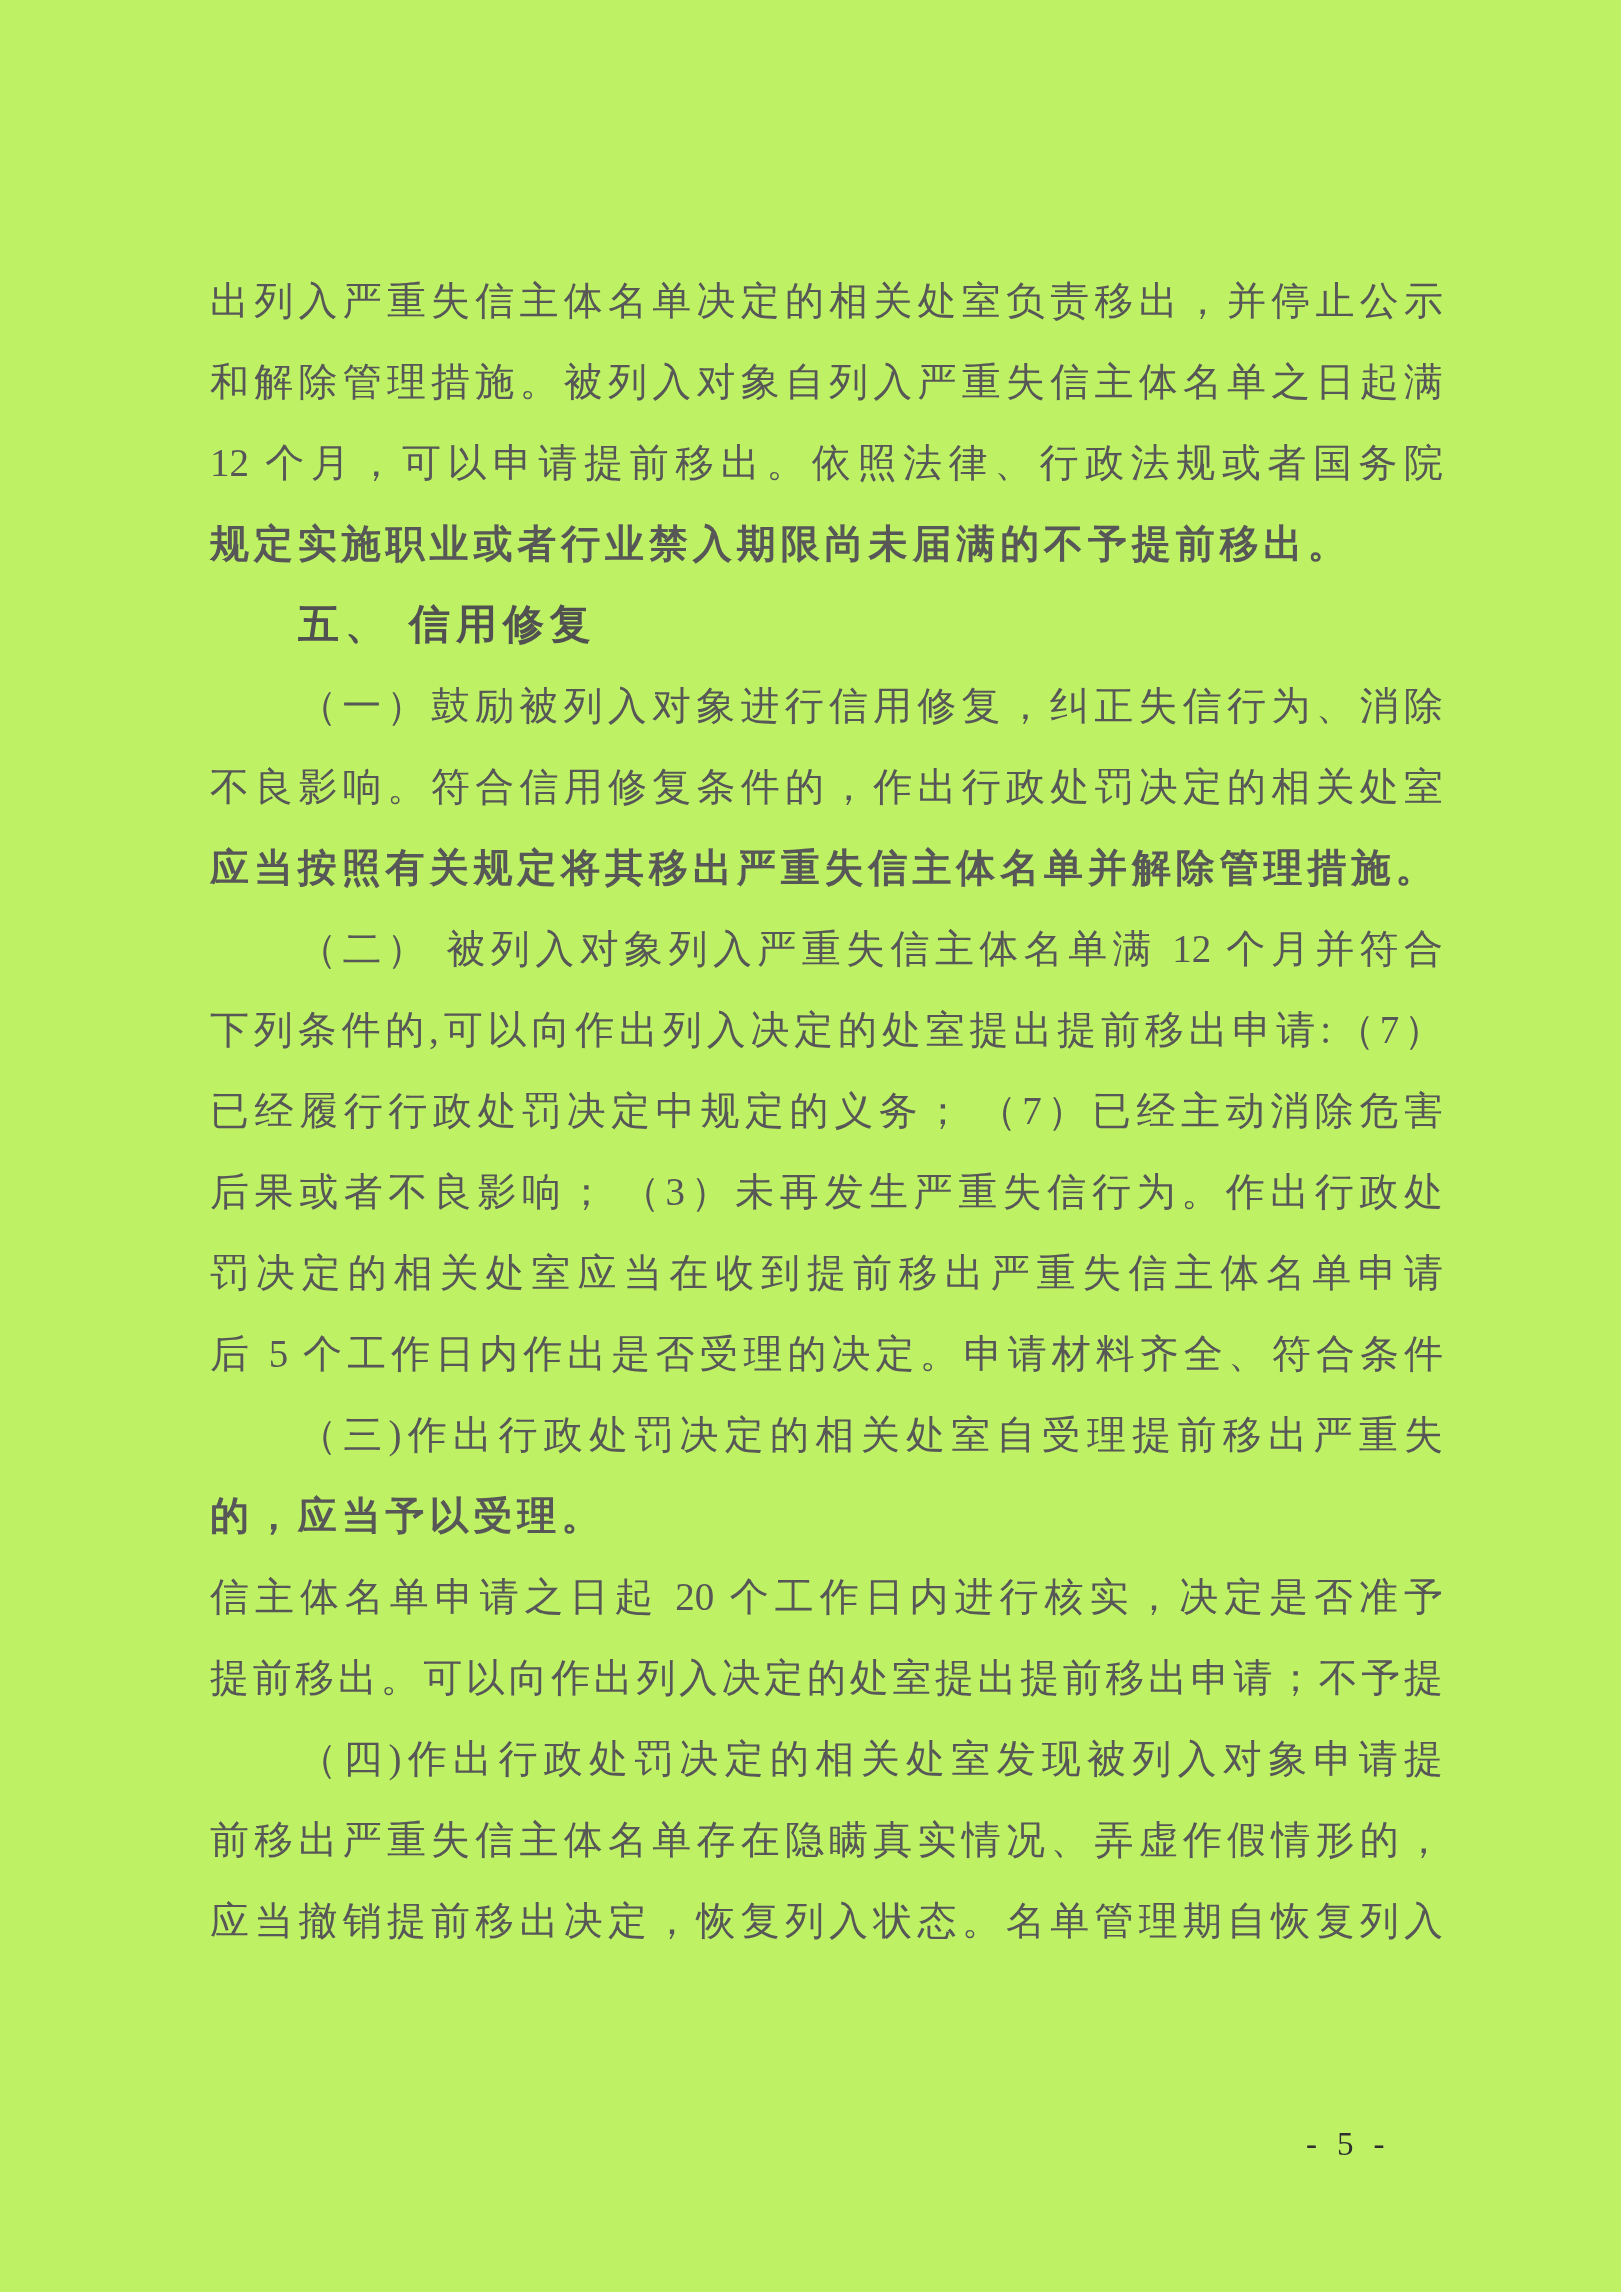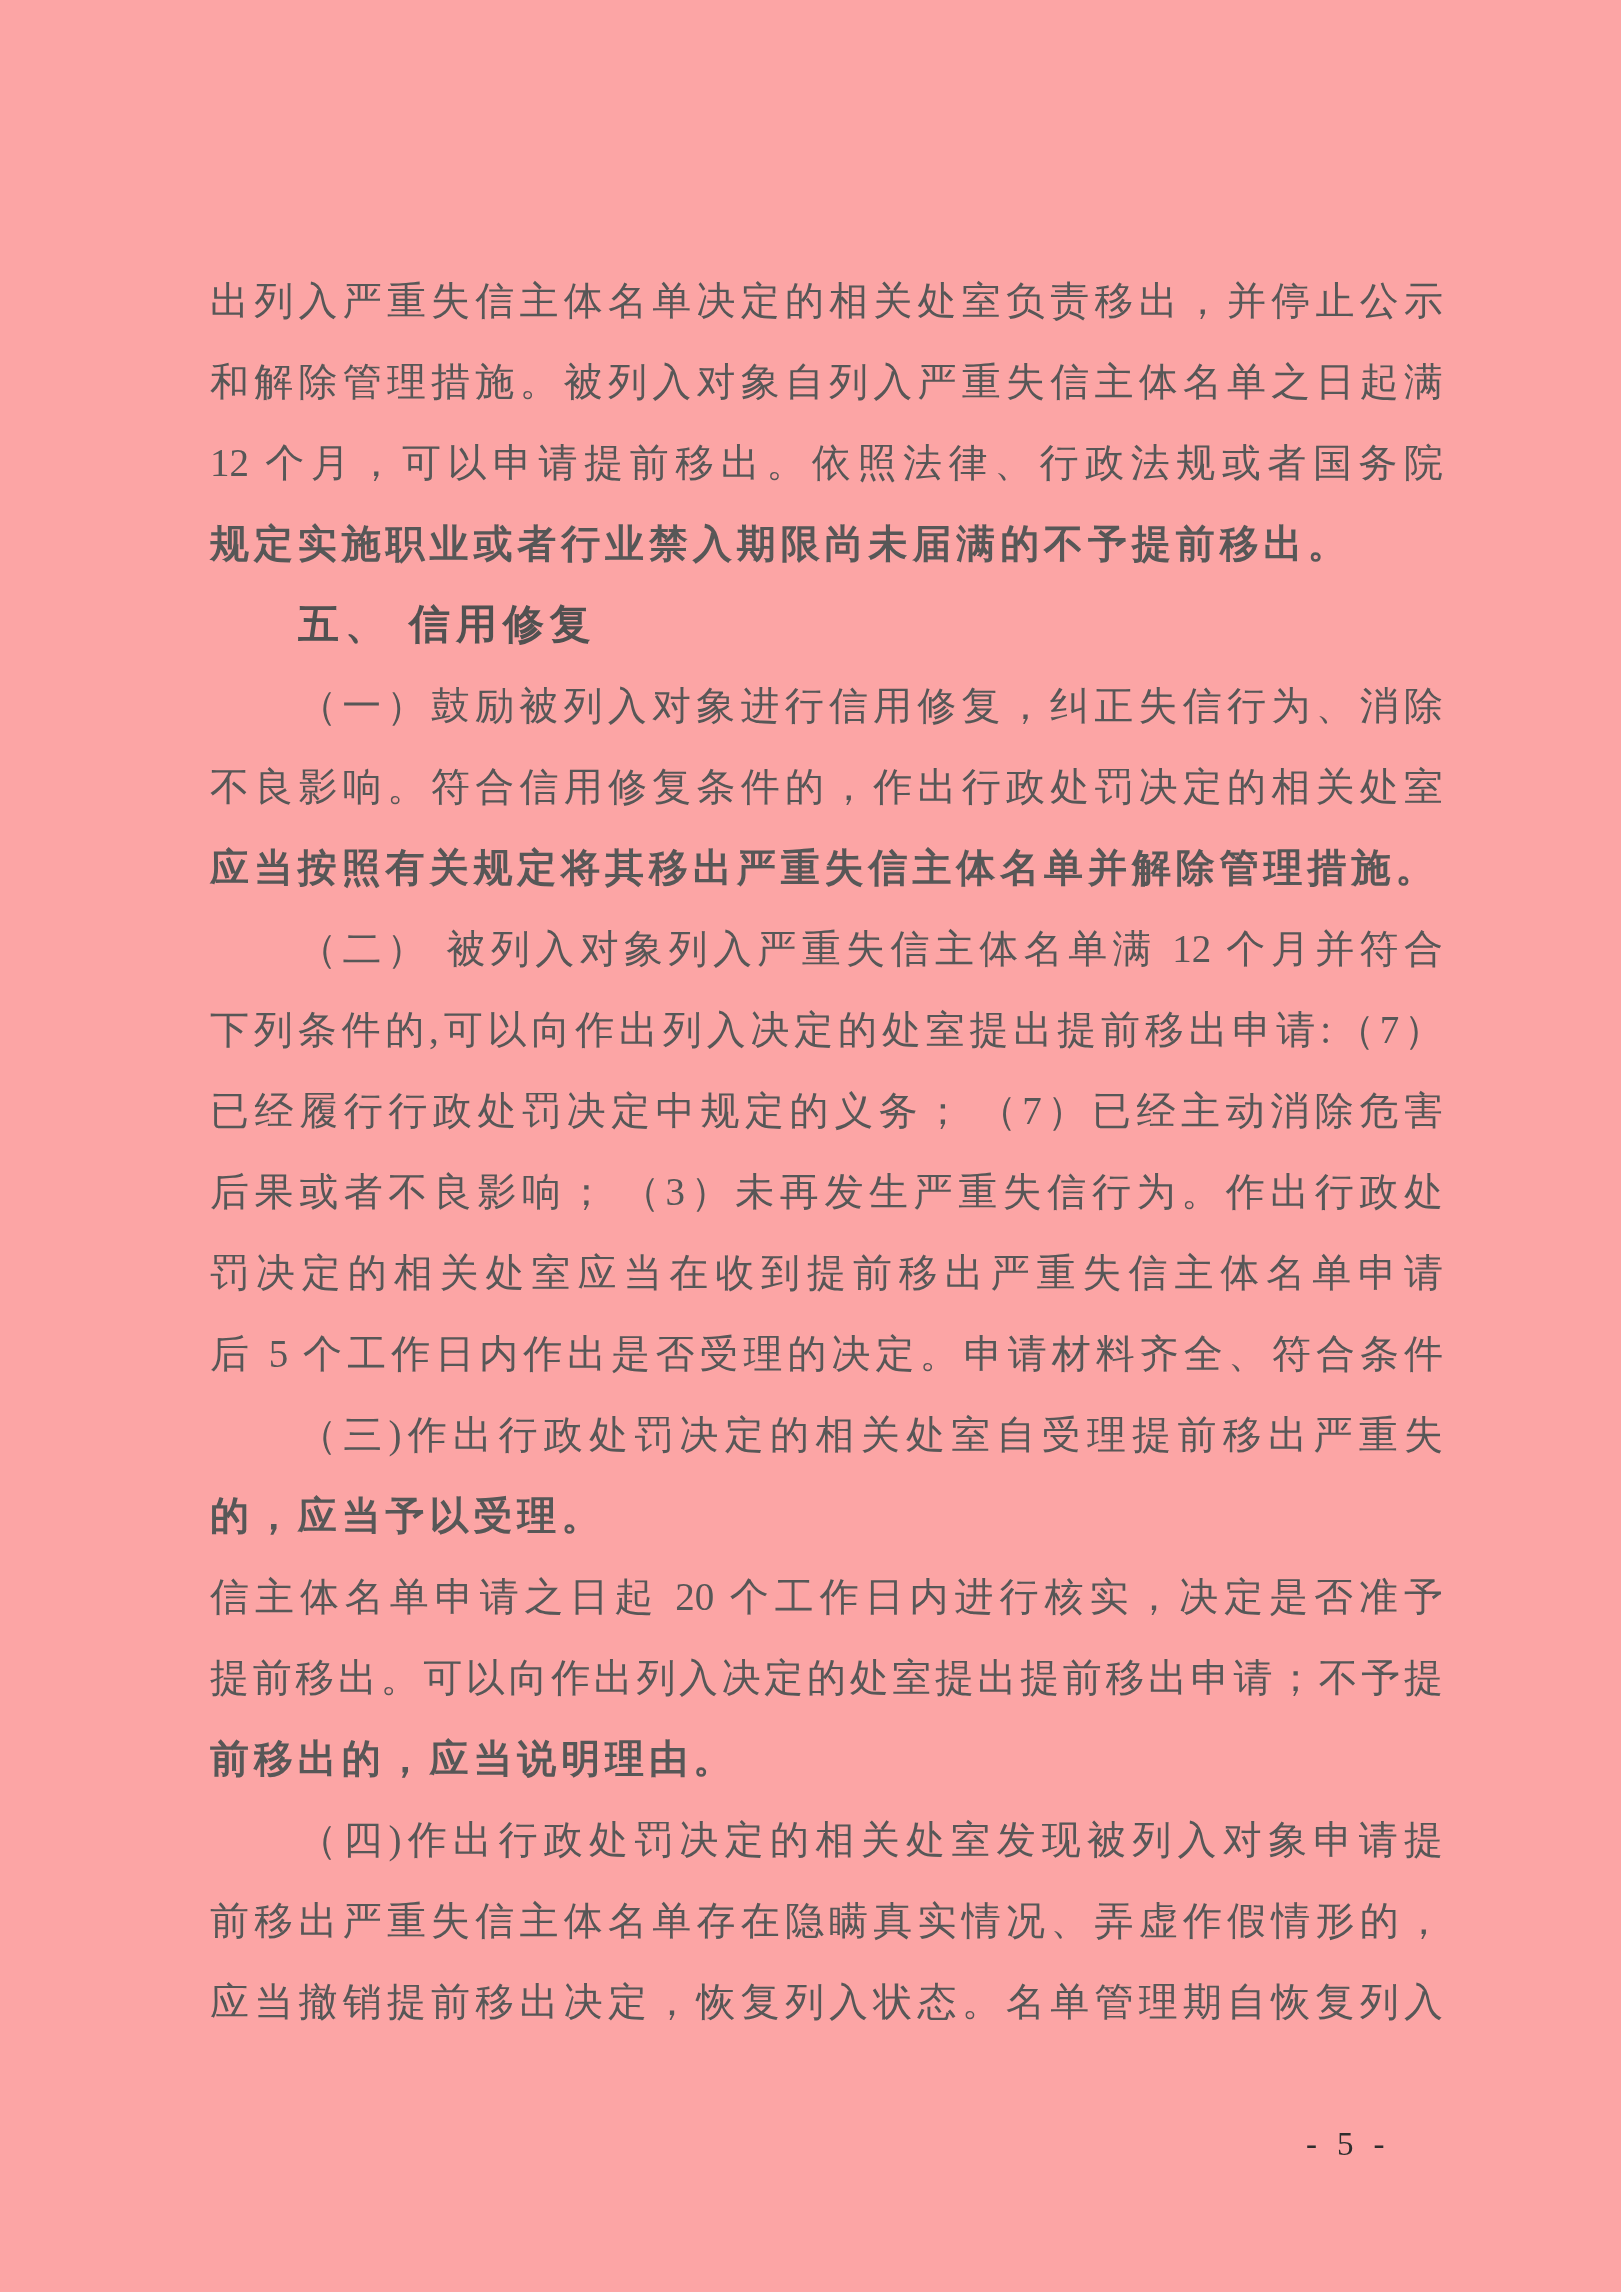--- a/index.html
+++ b/index.html
@@ -1,21 +1,21 @@
 <!DOCTYPE html>
 <html style="--body-text: #575757; --heading-text: #515151; --page-number: #2e2e2e;"><head>
 <meta charset="utf-8">
 <style>
   html, body { margin: 0; padding: 0; background: #888; }
   .page {
     position: relative;
     width: 1621px;
     height: 2293px;
     margin: 0 auto;
-    background: #fca5a5;
+    background: #bef264;
     font-family: "Liberation Serif", serif;
     overflow: hidden;
   }
   .content {
     position: absolute;
     left: 210px;
     top: 260px;
     width: 1233px;
   }
   .line {
@@ -71,20 +71,19 @@
       <div class="line  indent">（二） 被列入对象列入严重失信主体名单满 12 个月并符合</div>
       <div class="line ">下列条件的,可以向作出列入决定的处室提出提前移出申请:（7）</div>
       <div class="line ">已经履行行政处罚决定中规定的义务； （7）已经主动消除危害</div>
       <div class="line ">后果或者不良影响； （3）未再发生严重失信行为。作出行政处</div>
       <div class="line ">罚决定的相关处室应当在收到提前移出严重失信主体名单申请</div>
       <div class="line ">后 5 个工作日内作出是否受理的决定。申请材料齐全、符合条件</div>
       <div class="line  indent">（三)作出行政处罚决定的相关处室自受理提前移出严重失</div>
       <div class="line para-end">的，应当予以受理。</div>
       <div class="line ">信主体名单申请之日起 20 个工作日内进行核实，决定是否准予</div>
       <div class="line ">提前移出。可以向作出列入决定的处室提出提前移出申请；不予提</div>
-      <div class="line para-end">前移出的，应当说明理由。</div>
       <div class="line  indent">（四)作出行政处罚决定的相关处室发现被列入对象申请提</div>
       <div class="line ">前移出严重失信主体名单存在隐瞒真实情况、弄虚作假情形的，</div>
       <div class="line ">应当撤销提前移出决定，恢复列入状态。名单管理期自恢复列入</div>
     </div>
   <div class="page-number">- 5 -</div>
 </div>
 
 
 </body></html>

